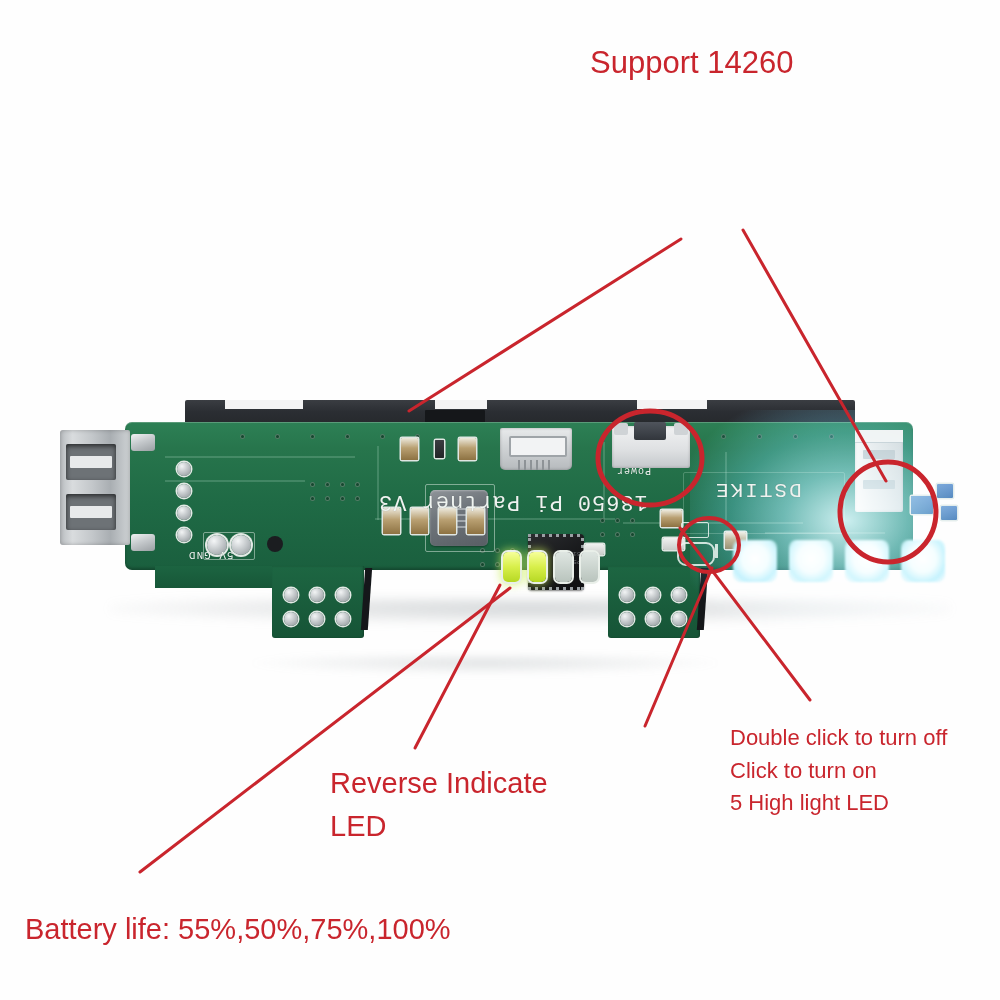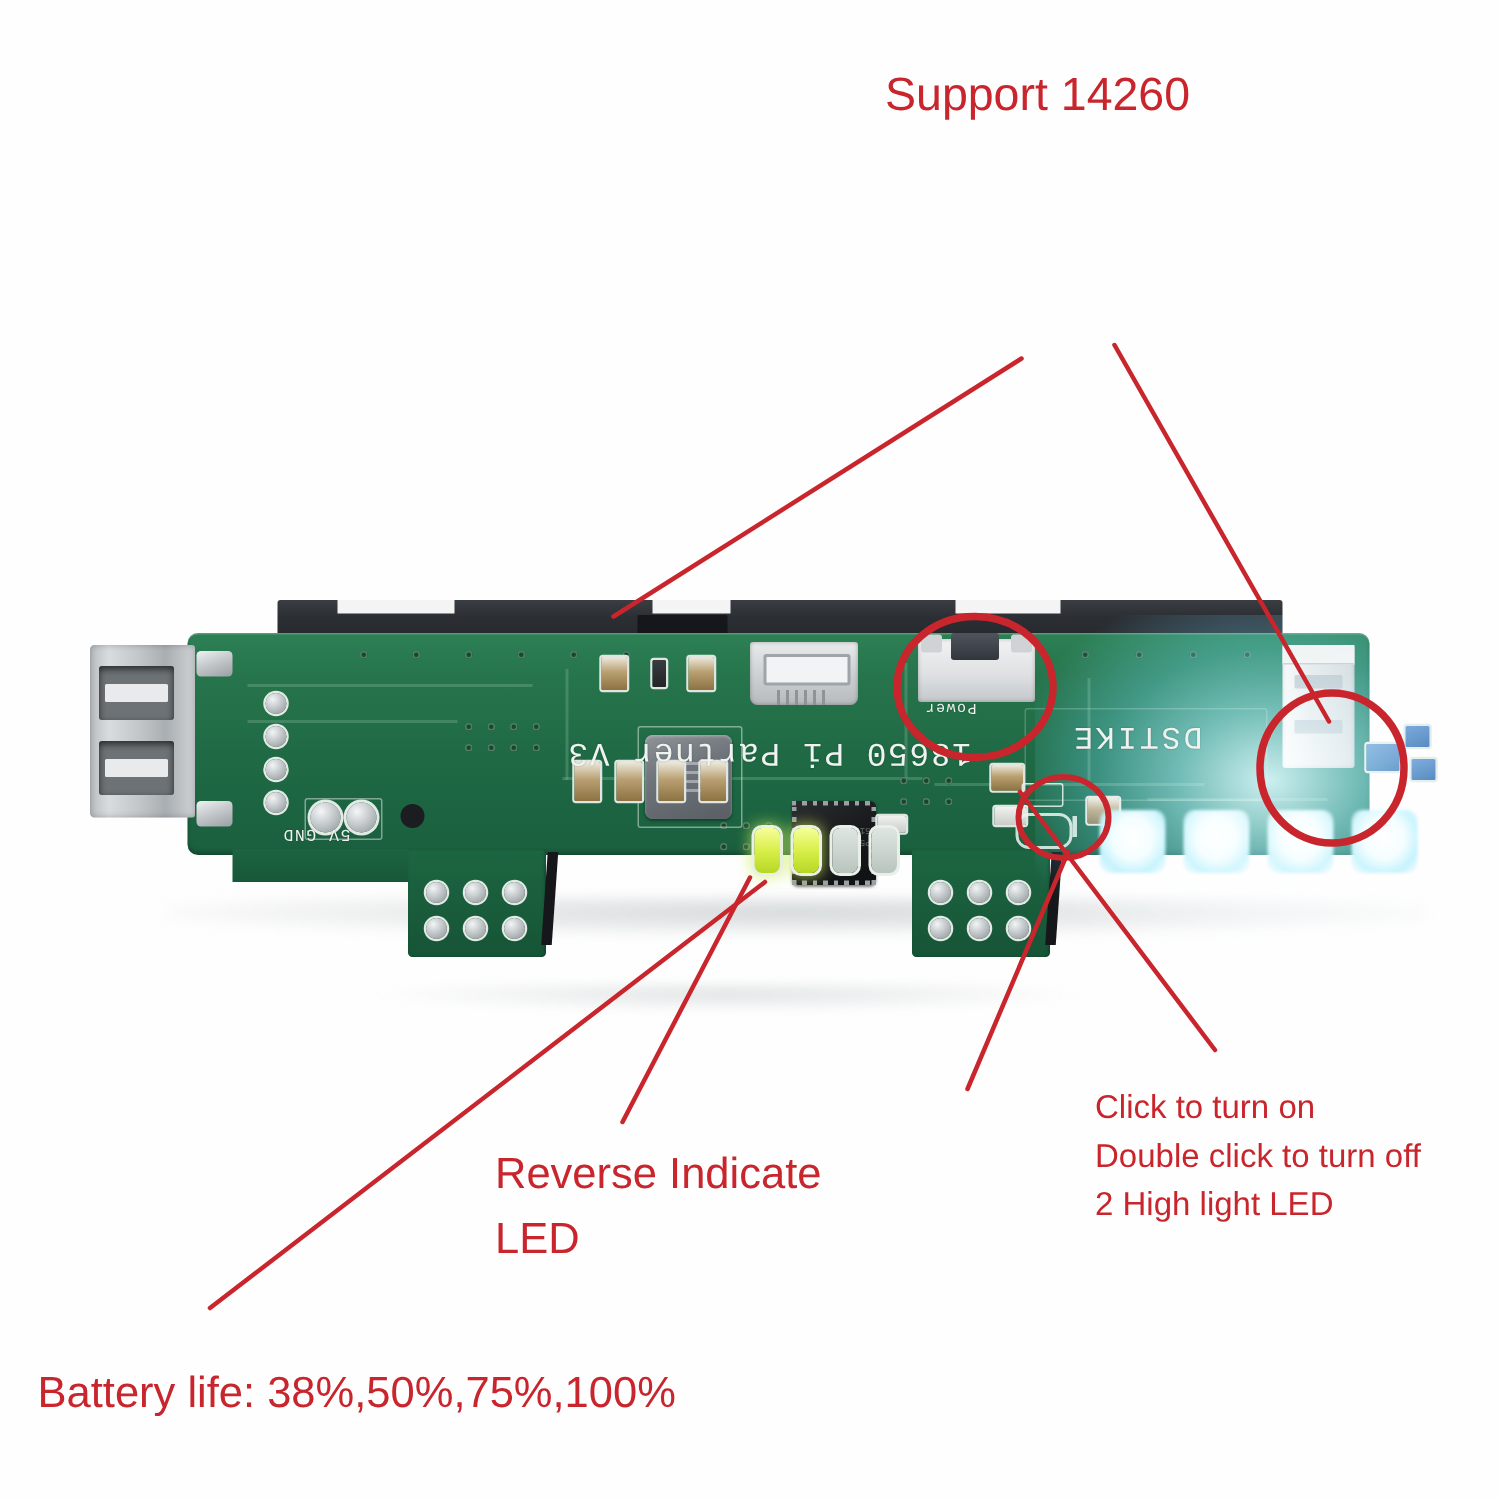--- a/index.html
+++ b/index.html
@@ -370,27 +370,27 @@
       <ellipse cx="888" cy="512" rx="48" ry="50" stroke-width="5"></ellipse>
       <ellipse cx="709" cy="545" rx="30" ry="27" stroke-width="4"></ellipse>
     </g>
   </svg>
 
   <div class="anno big" style="left:590px;top:40px;">
     <span class="ln">Support 14260</span>
   </div>
 
   <div class="anno sm" style="left:730px;top:722px;">
+    <span class="ln">Double click to turn off</span>
     <span class="ln">Click to turn on</span>
-    <span class="ln">Double click to turn off</span>
-    <span class="ln">2 High light LED</span>
+    <span class="ln">5 High light LED</span>
   </div>
 
   <div class="anno mid" style="left:330px;top:762px;">
     <span class="ln">Reverse Indicate</span>
     <span class="ln">LED</span>
   </div>
 
   <div class="anno mid" style="left:25px;top:908px;">
-    <span class="ln">Battery life: 38%,50%,75%,100%</span>
+    <span class="ln">Battery life: 55%,50%,75%,100%</span>
   </div>
 
 </div>
 
 </body></html>

